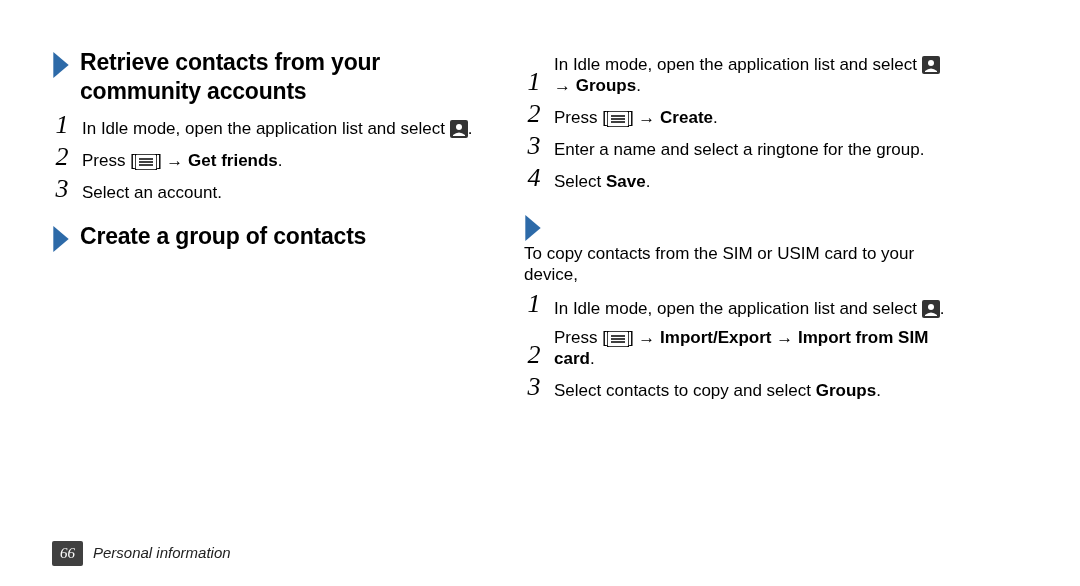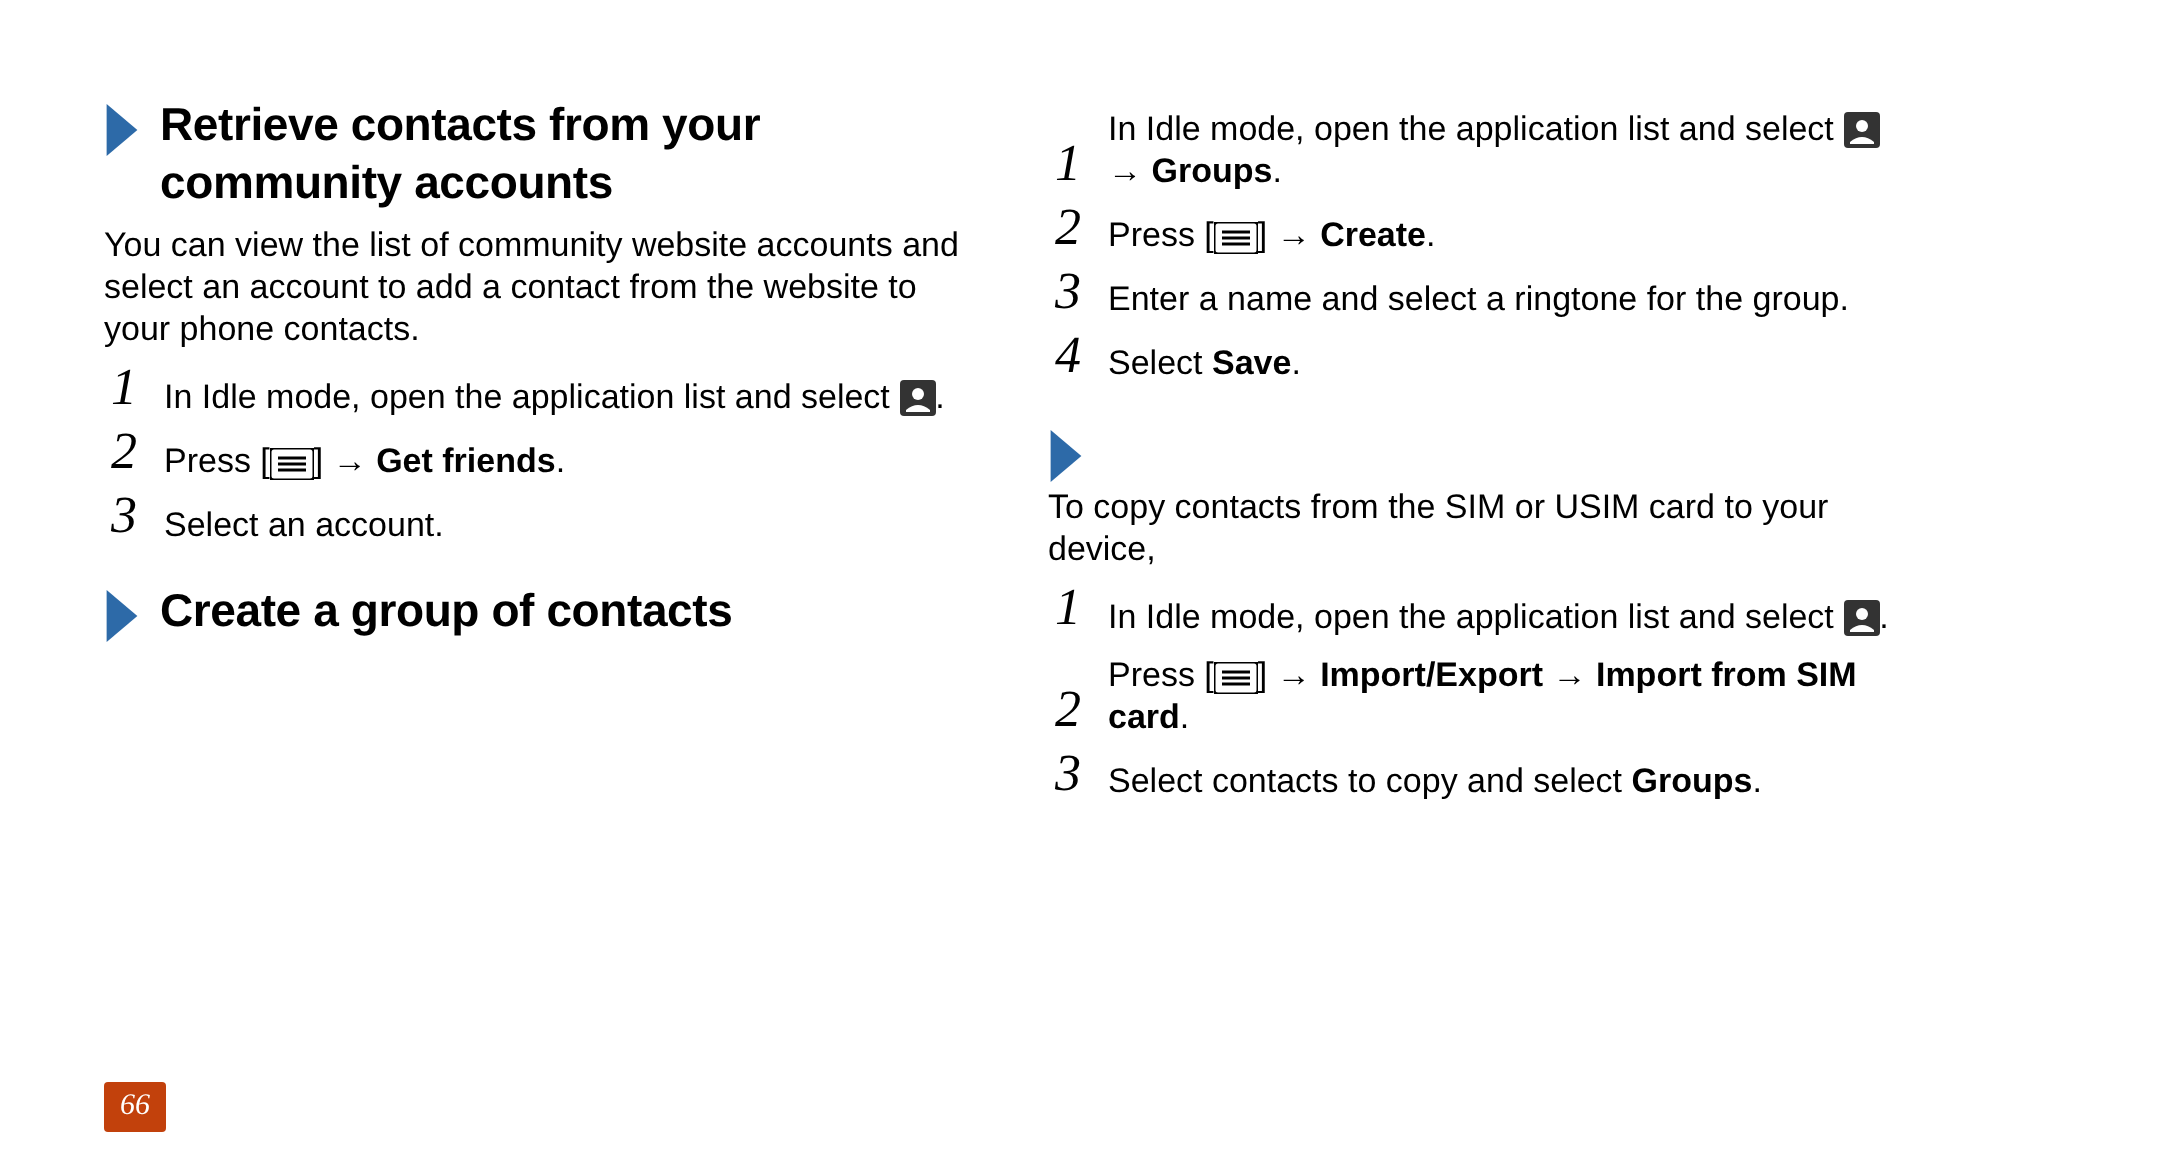--- a/index.html
+++ b/index.html
@@ -92,21 +92,21 @@
     left: 52px;
     bottom: 20px;
     display: flex;
     align-items: center;
     gap: 10px;
     font-style: italic;
     color: #222;
     font-size: 15px;
   }
   .footer .pagebox {
-    background: #c2410c;
+    background: #404040;
     color: #fff;
     font-style: italic;
     font-size: 15px;
     padding: 3px 8px;
     border-radius: 2px;
     font-family: "Times New Roman", serif;
   }
 </style>
 </head>
 <body>
@@ -134,21 +134,20 @@
   <div class="cols">
 
     <div class="col">
 
       <div class="sec-h">
         <svg class="chev" viewBox="0 0 13 22">
             <use href="#chev"></use>
           </svg>
         <h2>Retrieve contacts from your community accounts</h2>
       </div>
-      <p class="para">You can view the list of community website accounts and select an account to add a contact from the website to your phone contacts.</p>
 
       <ol class="steps">
         <li>
           <div class="step-body">
             <span>In Idle mode, open the application list and select </span><svg class="icon" width="18" height="18" viewBox="0 0 18 18">
                 <use href="#contacts-icon"></use>
               </svg><span>.</span>
           </div>
         </li>
         <li>
@@ -225,14 +224,15 @@
             <span>Select contacts to copy and select </span><b>Groups</b><span>.</span>
           </div>
         </li>
       </ol>
 
     </div>
   </div>
 
   <div class="footer">
     <span class="pagebox">66</span>
+    <span>Personal information</span>
   </div>
 </div>
 
 </body></html>

